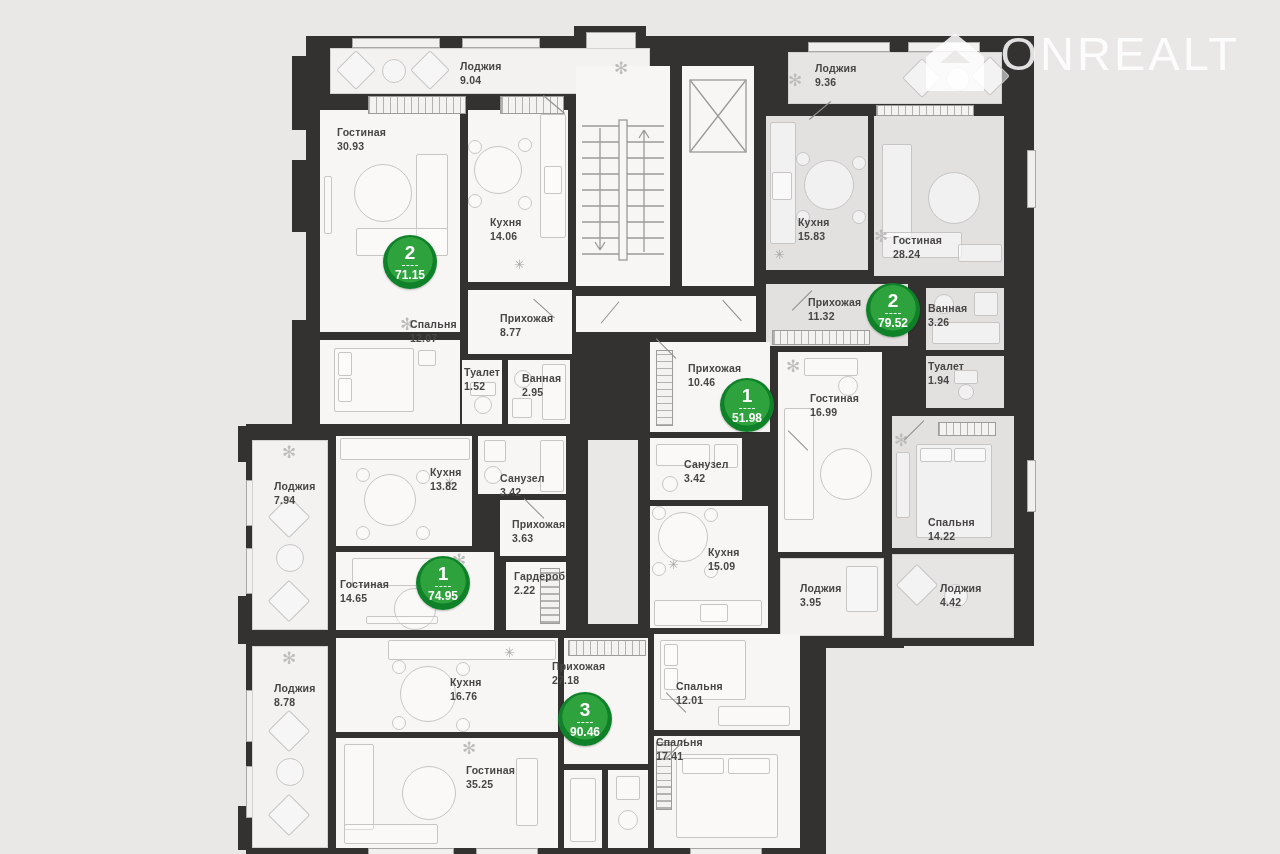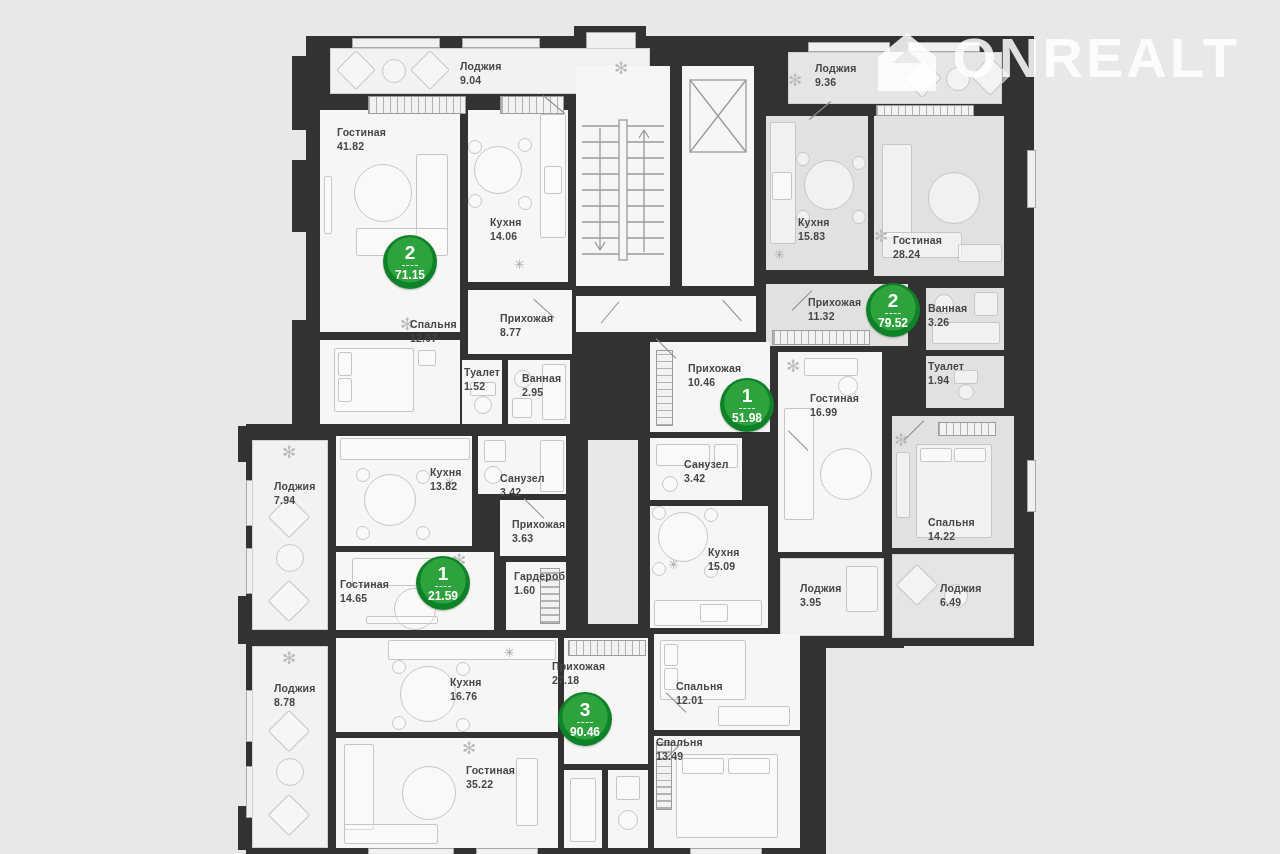--- a/index.html
+++ b/index.html
@@ -33,21 +33,21 @@
   .hatch{position:absolute;background:repeating-linear-gradient(90deg,#b3b2b1 0 1.5px,#f3f2f1 1.5px 7px);border:1px solid #9d9c9b;}
   .hatchv{position:absolute;background:repeating-linear-gradient(0deg,#b3b2b1 0 1.5px,#f3f2f1 1.5px 7px);border:1px solid #9d9c9b;}
   .win{position:absolute;background:#f1f0ef;border:1px solid #a9a8a7;z-index:6;}
   .door{position:absolute;width:28px;height:0;border-top:1.5px solid #8f8e8d;z-index:25;}
   .glyph{position:absolute;color:#bdbcbb;font-size:17px;line-height:1;z-index:20;user-select:none;}
   .glyph.vent{color:#a8a7a6;font-size:13px;}
   .logo{
     position:absolute;top:30px;right:40px;z-index:50;display:flex;align-items:flex-start;gap:14px;
   }
   .logo-brand{
-    font-size:56px;font-weight:bold;letter-spacing:3px;line-height:1;
+    font-size:47px;font-weight:normal;letter-spacing:3px;line-height:1;
     color:rgba(255,255,255,.85);
   }
   .logo-sub{
     margin-top:6px;font-size:17px;font-weight:bold;letter-spacing:9.5px;text-align:right;
     color:rgba(255,255,255,.55);
   }
   svg{display:block;}
 </style>
 </head>
 <body>
@@ -308,75 +308,75 @@
   <span class="glyph" style="left:282px;top:650px">✻</span>
   <span class="glyph" style="left:462px;top:740px">✻</span>
   <span class="glyph" style="left:400px;top:316px">✻</span>
   <span class="glyph vent" style="left:514px;top:258px">✳</span>
   <span class="glyph vent" style="left:668px;top:558px">✳</span>
   <span class="glyph vent" style="left:444px;top:476px">✳</span>
   <span class="glyph vent" style="left:504px;top:646px">✳</span>
   <span class="glyph vent" style="left:774px;top:248px">✳</span>
 
   <div class="rlabel" style="left:460px;top:60px"><span>Лоджия</span><br><span>9.04</span></div>
-  <div class="rlabel" style="left:337px;top:126px"><span>Гостиная</span><br><span>41.82</span></div>
+  <div class="rlabel" style="left:337px;top:126px"><span>Гостиная</span><br><span>30.93</span></div>
   <div class="rlabel" style="left:490px;top:216px"><span>Кухня</span><br><span>14.06</span></div>
   <div class="rlabel" style="left:410px;top:318px"><span>Спальня</span><br><span>12.07</span></div>
   <div class="rlabel" style="left:500px;top:312px"><span>Прихожая</span><br><span>8.77</span></div>
   <div class="rlabel" style="left:464px;top:366px"><span>Туалет</span><br><span>1.52</span></div>
   <div class="rlabel" style="left:522px;top:372px"><span>Ванная</span><br><span>2.95</span></div>
 
   <div class="rlabel" style="left:815px;top:62px"><span>Лоджия</span><br><span>9.36</span></div>
   <div class="rlabel" style="left:798px;top:216px"><span>Кухня</span><br><span>15.83</span></div>
   <div class="rlabel" style="left:893px;top:234px"><span>Гостиная</span><br><span>28.24</span></div>
   <div class="rlabel" style="left:808px;top:296px"><span>Прихожая</span><br><span>11.32</span></div>
   <div class="rlabel" style="left:928px;top:302px"><span>Ванная</span><br><span>3.26</span></div>
   <div class="rlabel" style="left:928px;top:360px"><span>Туалет</span><br><span>1.94</span></div>
   <div class="rlabel" style="left:928px;top:516px"><span>Спальня</span><br><span>14.22</span></div>
-  <div class="rlabel" style="left:940px;top:582px"><span>Лоджия</span><br><span>6.49</span></div>
+  <div class="rlabel" style="left:940px;top:582px"><span>Лоджия</span><br><span>4.42</span></div>
 
   <div class="rlabel" style="left:688px;top:362px"><span>Прихожая</span><br><span>10.46</span></div>
   <div class="rlabel" style="left:810px;top:392px"><span>Гостиная</span><br><span>16.99</span></div>
   <div class="rlabel" style="left:684px;top:458px"><span>Санузел</span><br><span>3.42</span></div>
   <div class="rlabel" style="left:708px;top:546px"><span>Кухня</span><br><span>15.09</span></div>
   <div class="rlabel" style="left:800px;top:582px"><span>Лоджия</span><br><span>3.95</span></div>
 
   <div class="rlabel" style="left:274px;top:480px"><span>Лоджия</span><br><span>7.94</span></div>
   <div class="rlabel" style="left:430px;top:466px"><span>Кухня</span><br><span>13.82</span></div>
   <div class="rlabel" style="left:500px;top:472px"><span>Санузел</span><br><span>3.42</span></div>
   <div class="rlabel" style="left:512px;top:518px"><span>Прихожая</span><br><span>3.63</span></div>
   <div class="rlabel" style="left:340px;top:578px"><span>Гостиная</span><br><span>14.65</span></div>
-  <div class="rlabel" style="left:514px;top:570px"><span>Гардероб</span><br><span>1.60</span></div>
+  <div class="rlabel" style="left:514px;top:570px"><span>Гардероб</span><br><span>2.22</span></div>
 
   <div class="rlabel" style="left:274px;top:682px"><span>Лоджия</span><br><span>8.78</span></div>
   <div class="rlabel" style="left:450px;top:676px"><span>Кухня</span><br><span>16.76</span></div>
   <div class="rlabel" style="left:552px;top:660px"><span>Прихожая</span><br><span>27.18</span></div>
-  <div class="rlabel" style="left:466px;top:764px"><span>Гостиная</span><br><span>35.22</span></div>
+  <div class="rlabel" style="left:466px;top:764px"><span>Гостиная</span><br><span>35.25</span></div>
   <div class="rlabel" style="left:676px;top:680px"><span>Спальня</span><br><span>12.01</span></div>
-  <div class="rlabel" style="left:656px;top:736px"><span>Спальня</span><br><span>13.49</span></div>
+  <div class="rlabel" style="left:656px;top:736px"><span>Спальня</span><br><span>17.41</span></div>
 
   <div class="badge" style="left:383px;top:235px">
     <div class="badge-num">2</div>
     <div class="badge-sep"></div>
     <div class="badge-area">71.15</div>
   </div>
   <div class="badge" style="left:866px;top:283px">
     <div class="badge-num">2</div>
     <div class="badge-sep"></div>
     <div class="badge-area">79.52</div>
   </div>
   <div class="badge" style="left:720px;top:378px">
     <div class="badge-num">1</div>
     <div class="badge-sep"></div>
     <div class="badge-area">51.98</div>
   </div>
   <div class="badge" style="left:416px;top:556px">
     <div class="badge-num">1</div>
     <div class="badge-sep"></div>
-    <div class="badge-area">21.59</div>
+    <div class="badge-area">74.95</div>
   </div>
   <div class="badge" style="left:558px;top:692px">
     <div class="badge-num">3</div>
     <div class="badge-sep"></div>
     <div class="badge-area">90.46</div>
   </div>
 
   <div class="logo">
     <svg width="64" height="64" viewBox="0 0 64 64">
       <path d="M32 3 L61 27 V61 H3 V27 Z" fill="rgba(255,255,255,0.85)"></path>

